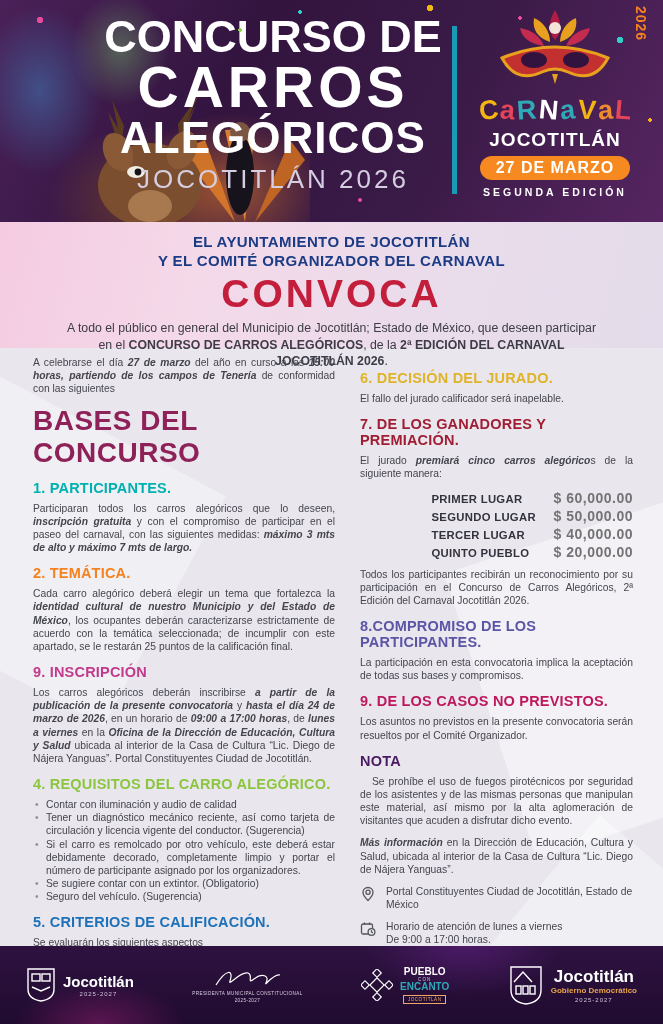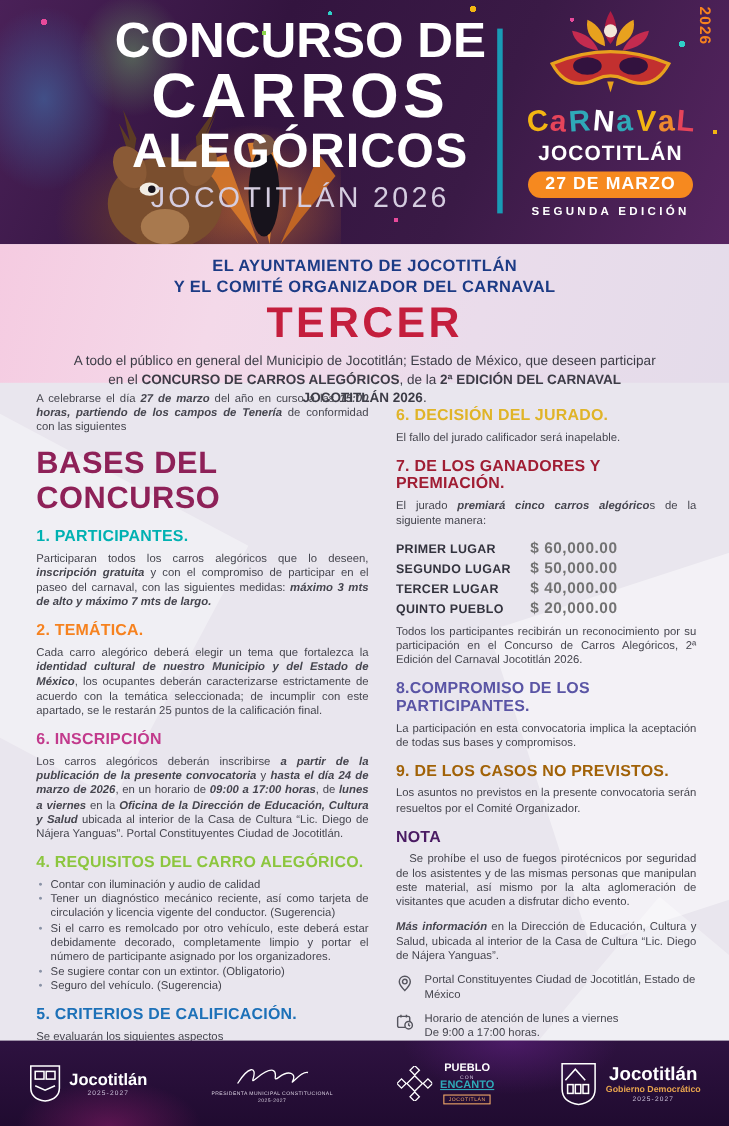--- a/index.html
+++ b/index.html
@@ -67,21 +67,21 @@
   .bases-title{font-size:28px;font-weight:800;color:#8e2158;letter-spacing:.5px;margin:7px 0 0;}
   .lead-p{margin-bottom:2px !important;}
   ul.reqs{list-style:none;margin:0 0 9px;padding:0;}
   ul.reqs li{position:relative;padding-left:13px;font-size:10.3px;line-height:1.28;color:#45454e;text-align:justify;}
   ul.reqs li::before{content:"•";position:absolute;left:2px;color:#8a93a6;}
   .crit-row{display:flex;align-items:flex-start;font-size:10.3px;line-height:1.3;color:#45454e;}
   .crit-b{width:12px;text-align:center;color:#8a93a6;}
   .crit-pct{width:40px;font-weight:800;color:#2e2e3a;}
   .crit-label{flex:1;}
   .prizes{margin:6px 0 8px;}
-  .prize-row{display:flex;align-items:baseline;margin:2px 0;}
+  .prize-row{display:flex;align-items:baseline;margin:2px 0;justify-content:flex-end;}
   .prize-place{width:122px;font-size:11.3px;font-weight:800;color:#33333e;letter-spacing:.3px;}
   .prize-amount{font-size:14px;font-weight:800;color:#737373;letter-spacing:.5px;}
   .nota-ind{text-indent:12px;}
   .contact{margin-top:4px;}
   .contact-row{display:flex;gap:10px;align-items:flex-start;margin:8px 0;}
   .contact-row svg{flex:0 0 16px;margin-top:1px;}
   .contact-text{font-size:10.3px;line-height:1.3;color:#45454e;white-space:pre-line;}
 
   
   .footer{position:absolute;left:0;right:0;bottom:0;height:78px;display:flex;align-items:center;
@@ -90,21 +90,21 @@
       radial-gradient(120px 60px at 15% 100%,rgba(200,40,140,.35),transparent 70%),
       radial-gradient(140px 70px at 70% 0%,rgba(120,40,160,.4),transparent 70%),
       linear-gradient(#2e1240,#200b30);}
   .f-logo{display:flex;align-items:center;gap:7px;color:#fff;}
   .f-col{display:flex;flex-direction:column;align-items:center;}
   .f-name{font-size:15px;font-weight:800;color:#fff;line-height:1;}
   .f-years{font-size:6px;color:#cfc4dc;letter-spacing:1px;margin-top:2px;}
   .f-role{font-size:4.6px;color:#d8cfe0;letter-spacing:.4px;margin-top:2px;text-align:center;}
   .f-pueblo1{font-size:10px;font-weight:800;color:#fff;line-height:1.05;}
   .f-pueblo2{font-size:4.6px;color:#cfc4dc;letter-spacing:1px;}
-  .f-pueblo3{font-size:10px;font-weight:800;color:#2fa9b8;line-height:1.05;text-decoration:underline;}
+  .f-pueblo3{font-size:10px;font-weight:800;color:#2fa9b8;line-height:1.05;}
   .f-pueblo4{font-size:4.6px;color:#f0a868;border:1px solid #f0a868;padding:1px 4px;margin-top:2px;letter-spacing:.5px;}
   .f-gob{font-size:8px;color:#e8a44d;font-weight:700;margin-top:1px;}
   .f-name-lg{font-size:17px;font-weight:800;color:#fff;line-height:1;}
 </style>
 </head>
 <body>
 
 <div class="page">
 
   <div class="header">
@@ -172,41 +172,41 @@
       <div class="carnaval-year">2026</div>
       <div class="logo-place">JOCOTITLÁN</div>
       <div class="date-pill">27 DE MARZO</div>
       <div class="edition">SEGUNDA EDICIÓN</div>
     </div>
   </div>
 
   <div class="band">
     <div class="band-l" style="color: rgb(28, 59, 133);">EL AYUNTAMIENTO DE JOCOTITLÁN</div>
     <div class="band-l" style="color: rgb(28, 59, 133);">Y EL COMITÉ ORGANIZADOR DEL CARNAVAL</div>
-    <div class="convoca" style="color: rgb(196, 30, 61);">TERCER</div>
+    <div class="convoca" style="color: rgb(196, 30, 61);">CONVOCA</div>
     <div class="intro"><span>A todo el público en general del Municipio de Jocotitlán; Estado de México, que deseen participar en el </span><span class="b">CONCURSO DE CARROS ALEGÓRICOS</span><span>, de la </span><span class="b">2ª EDICIÓN DEL CARNAVAL JOCOTITLÁN 2026</span><span>.</span></div>
   </div>
 
   <div class="bg-poly poly1"></div>
   <div class="bg-poly poly2"></div>
   <div class="bg-poly poly3"></div>
 
   <div class="columns">
 
     <div class="col col-left">
       <div class="p"><span>A celebrarse el día </span><span class="b i">27 de marzo</span><span> del año en curso a las </span><span class="b i">15:00 horas, partiendo de los campos de Tenería</span><span> de conformidad con las siguientes</span></div>
       <div class="bases-title" style="color: rgb(142, 33, 88);">BASES DEL CONCURSO</div>
 
       <div class="sec-title" style="color: rgb(0, 177, 178);">1. PARTICIPANTES.</div>
       <div class="p"><span>Participaran todos los carros alegóricos que lo deseen, </span><span class="b i">inscripción gratuita</span><span> y con el compromiso de participar en el paseo del carnaval, con las siguientes medidas: </span><span class="b i">máximo 3 mts de alto y máximo 7 mts de largo.</span></div>
 
       <div class="sec-title" style="color: rgb(246, 130, 31);">2. TEMÁTICA.</div>
       <div class="p"><span>Cada carro alegórico deberá elegir un tema que fortalezca la </span><span class="b i">identidad cultural de nuestro Municipio y del Estado de México</span><span>, los ocupantes deberán caracterizarse estrictamente de acuerdo con la temática seleccionada; de incumplir con este apartado, se le restarán 25 puntos de la calificación final.</span></div>
 
-      <div class="sec-title" style="color: rgb(194, 58, 140);">6. INSCRIPCIÓN</div>
+      <div class="sec-title" style="color: rgb(194, 58, 140);">9. INSCRIPCIÓN</div>
       <div class="p"><span>Los carros alegóricos deberán inscribirse </span><span class="b i">a partir de la publicación de la presente convocatoria</span><span> y </span><span class="b i">hasta el día 24 de marzo de 2026</span><span>, en un horario de </span><span class="b i">09:00 a 17:00 horas</span><span>, de </span><span class="b i">lunes a viernes</span><span> en la </span><span class="b i">Oficina de la Dirección de Educación, Cultura y Salud</span><span> ubicada al interior de la Casa de Cultura “Lic. Diego de Nájera Yanguas”. Portal Constituyentes Ciudad de Jocotitlán.</span></div>
 
       <div class="sec-title" style="color: rgb(140, 198, 62);">4. REQUISITOS DEL CARRO ALEGÓRICO.</div>
       <ul class="reqs">
 
       <li><span>Contar con iluminación y audio de calidad</span></li>
           <li><span>Tener un diagnóstico mecánico reciente, así como tarjeta de circulación y licencia vigente del conductor. (Sugerencia)</span></li>
           <li><span>Si el carro es remolcado por otro vehículo, este deberá estar debidamente decorado, completamente limpio y portar el número de participante asignado por los organizadores.</span></li>
           <li><span>Se sugiere contar con un extintor. (Obligatorio)</span></li>
           <li><span>Seguro del vehículo. (Sugerencia)</span></li>
@@ -269,21 +269,21 @@
           <div class="prize-row">
           <span class="prize-place">QUINTO PUEBLO</span>
           <span class="prize-amount">$ 20,000.00</span>
         </div>
         </div>
       <div class="p"><span>Todos los participantes recibirán un reconocimiento por su participación en el Concurso de Carros Alegóricos, 2ª Edición del Carnaval Jocotitlán 2026.</span></div>
 
       <div class="sec-title" style="color: rgb(90, 85, 165);">8.COMPROMISO DE LOS PARTICIPANTES.</div>
       <div class="p"><span>La participación en esta convocatoria implica la aceptación de todas sus bases y compromisos.</span></div>
 
-      <div class="sec-title" style="color: #a16207;">9. DE LOS CASOS NO PREVISTOS.</div>
+      <div class="sec-title" style="color: #be185d;">9. DE LOS CASOS NO PREVISTOS.</div>
       <div class="p"><span>Los asuntos no previstos en la presente convocatoria serán resueltos por el Comité Organizador.</span></div>
 
       <div class="sec-title" style="color: rgb(74, 27, 99);">NOTA</div>
       <div class="p nota-ind"><span>Se prohíbe el uso de fuegos pirotécnicos por seguridad de los asistentes y de las mismas personas que manipulan este material, así mismo por la alta aglomeración de visitantes que acuden a disfrutar dicho evento.</span></div>
       <div class="p"><span class="b i">Más información</span><span> en la Dirección de Educación, Cultura y Salud, ubicada al interior de la Casa de Cultura “Lic. Diego de Nájera Yanguas”.</span></div>
 
       <div class="contact">
         <div class="contact-row">
           <svg width="16" height="16" viewBox="0 0 16 16" fill="none" stroke="#55555e" stroke-width="1.3">
             <path d="M8 1.5 C5 1.5 3 3.8 3 6.5 C3 9.5 8 14.5 8 14.5 C8 14.5 13 9.5 13 6.5 C13 3.8 11 1.5 8 1.5 Z"></path>

